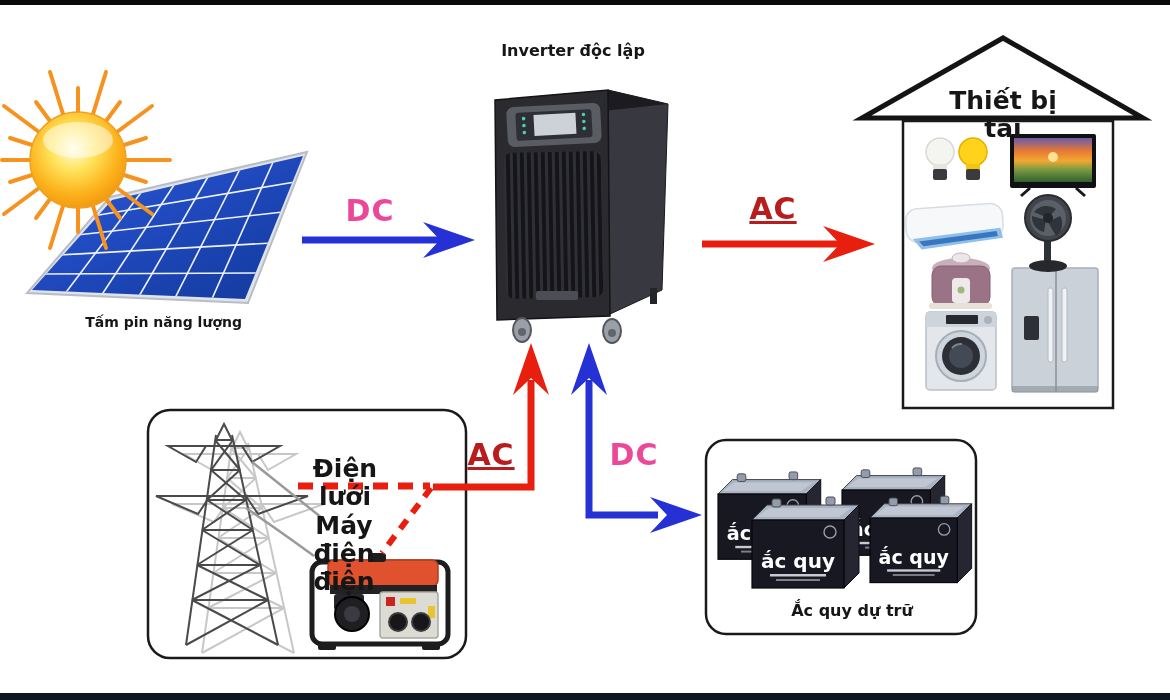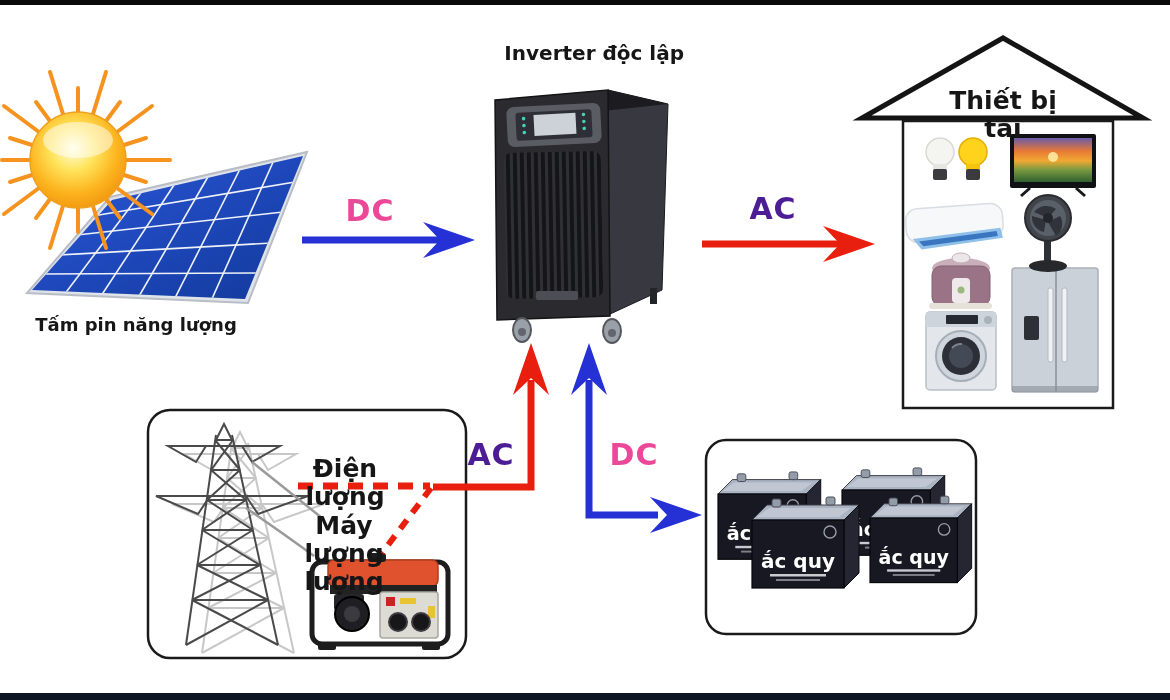--- a/index.html
+++ b/index.html
@@ -5,22 +5,22 @@
   html,body{margin:0;padding:0;background:#fff;}
   .stage{position:relative;width:1170px;height:700px;overflow:hidden;background:#fff;
          font-family:"DejaVu Sans","Liberation Sans",sans-serif;}
   .bar{position:absolute;left:0;width:1170px;}
   .bar.top{top:0;height:5px;background:#0a0a0a;}
   .bar.bottom{bottom:0;height:7px;background:#0f1624;}
   svg.scene{position:absolute;left:0;top:0;}
   .lbl{position:absolute;font-weight:bold;color:#161616;text-align:center;line-height:1.12;}
   .lbl.flow{font-size:30px;letter-spacing:1px;}
   .lbl.blue{color:#ec4899;}
-  .lbl.red{color:#4c1d95;}
-  .s18{font-size:18px;} .s19{font-size:25px;} .s20{font-size:20px;text-align:right;}
+  .lbl.red{color:#b91c1c;text-decoration:underline;}
+  .s18{font-size:14px;text-align:right;} .s19{font-size:25px;} .s20{font-size:16px;}
 </style>
 </head>
 <body>
 
 <div class="stage">
   <div class="bar top"></div>
   <div class="bar bottom"></div>
 
   <svg class="scene" width="1170" height="700" viewBox="0 0 1170 700">
     <defs>
@@ -287,18 +287,19 @@
     </g>
   </svg>
 
   <div class="lbl s18" style="left:30px;top:315px;width:212px;">Tấm pin năng lượng</div>
   <div class="lbl s20" style="left:462px;top:42px;width:222px;">Inverter độc lập</div>
   <div class="lbl flow blue" style="left:330px;top:194px;width:80px;">DC</div>
   <div class="lbl flow red" style="left:733px;top:192px;width:80px;">AC</div>
   <div class="lbl flow red" style="left:455px;top:438px;width:72px;">AC</div>
   <div class="lbl flow blue" style="left:598px;top:438px;width:72px;">DC</div>
   <div class="lbl s19" style="left:928px;top:87px;width:150px;">Thiết bị tải</div>
-  <div class="lbl s19" style="left:290px;top:455px;width:110px;">Điện lượng</div>
+  <div class="lbl s19" style="left:290px;top:455px;width:110px;">Điện lưới</div>
   <div class="lbl s19" style="left:290px;top:512px;width:108px;">
-    <span style="display:block">Máy lượng</span>
-    <span style="display:block">lượng</span>
+    <span style="display:block">Máy điện</span>
+    <span style="display:block">điện</span>
   </div>
+  <div class="lbl s20" style="left:762px;top:602px;width:180px;">Ắc quy dự trữ</div>
 </div>
 
 </body></html>

